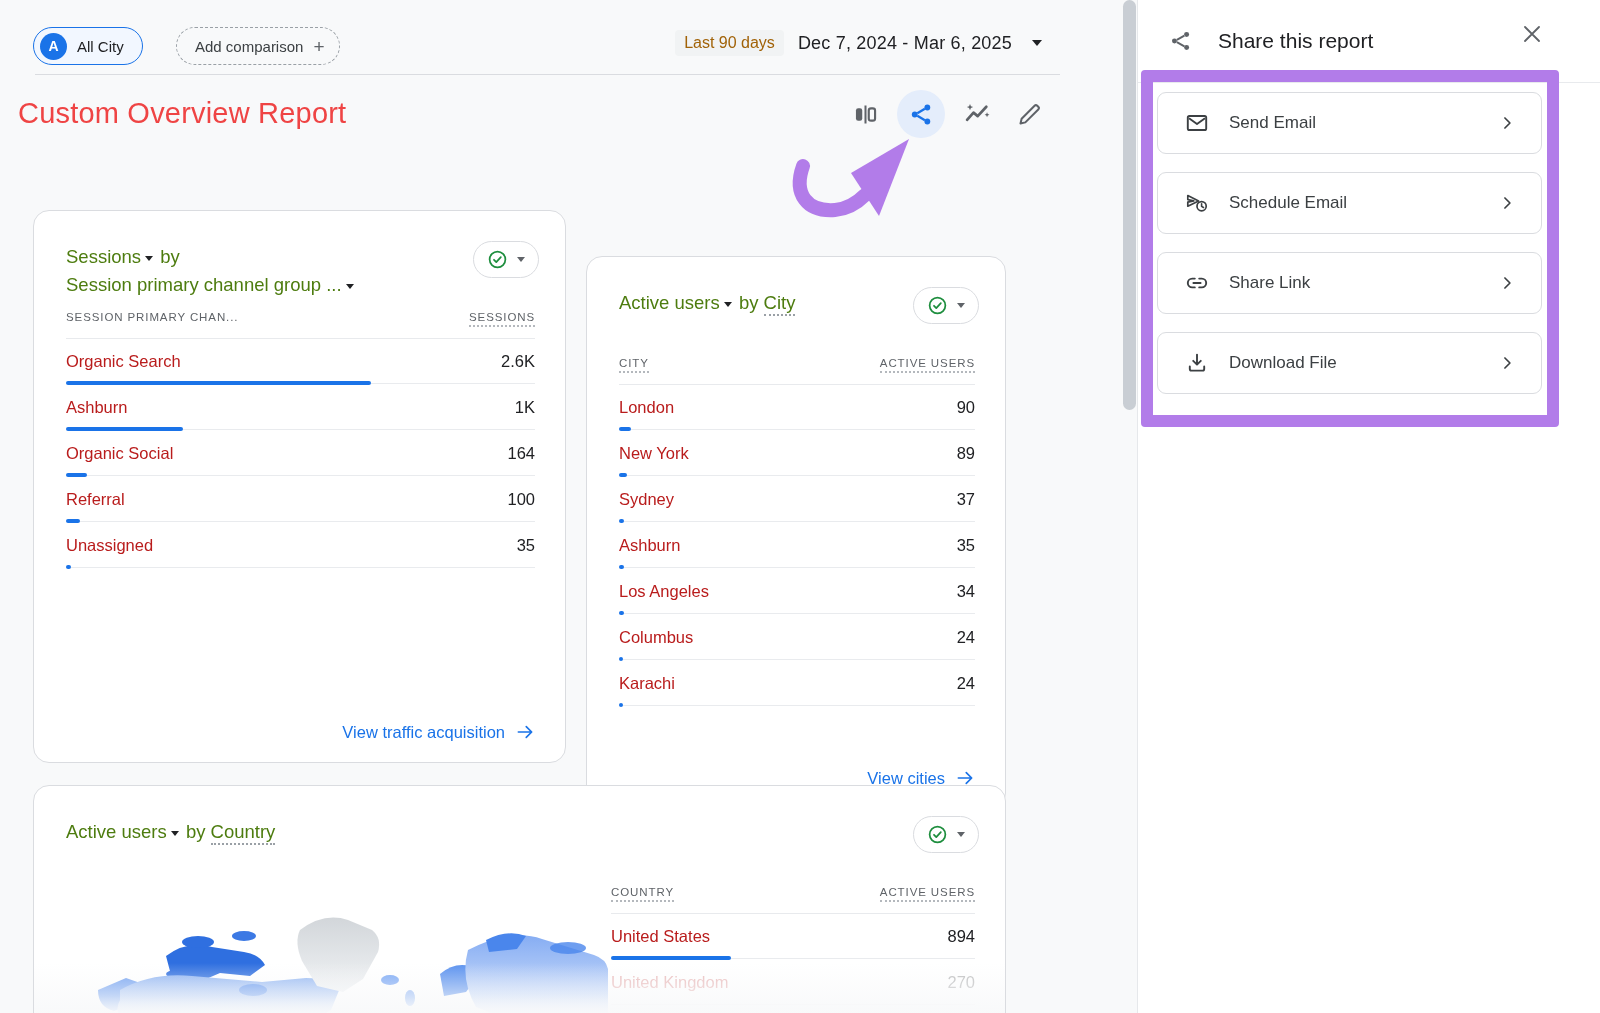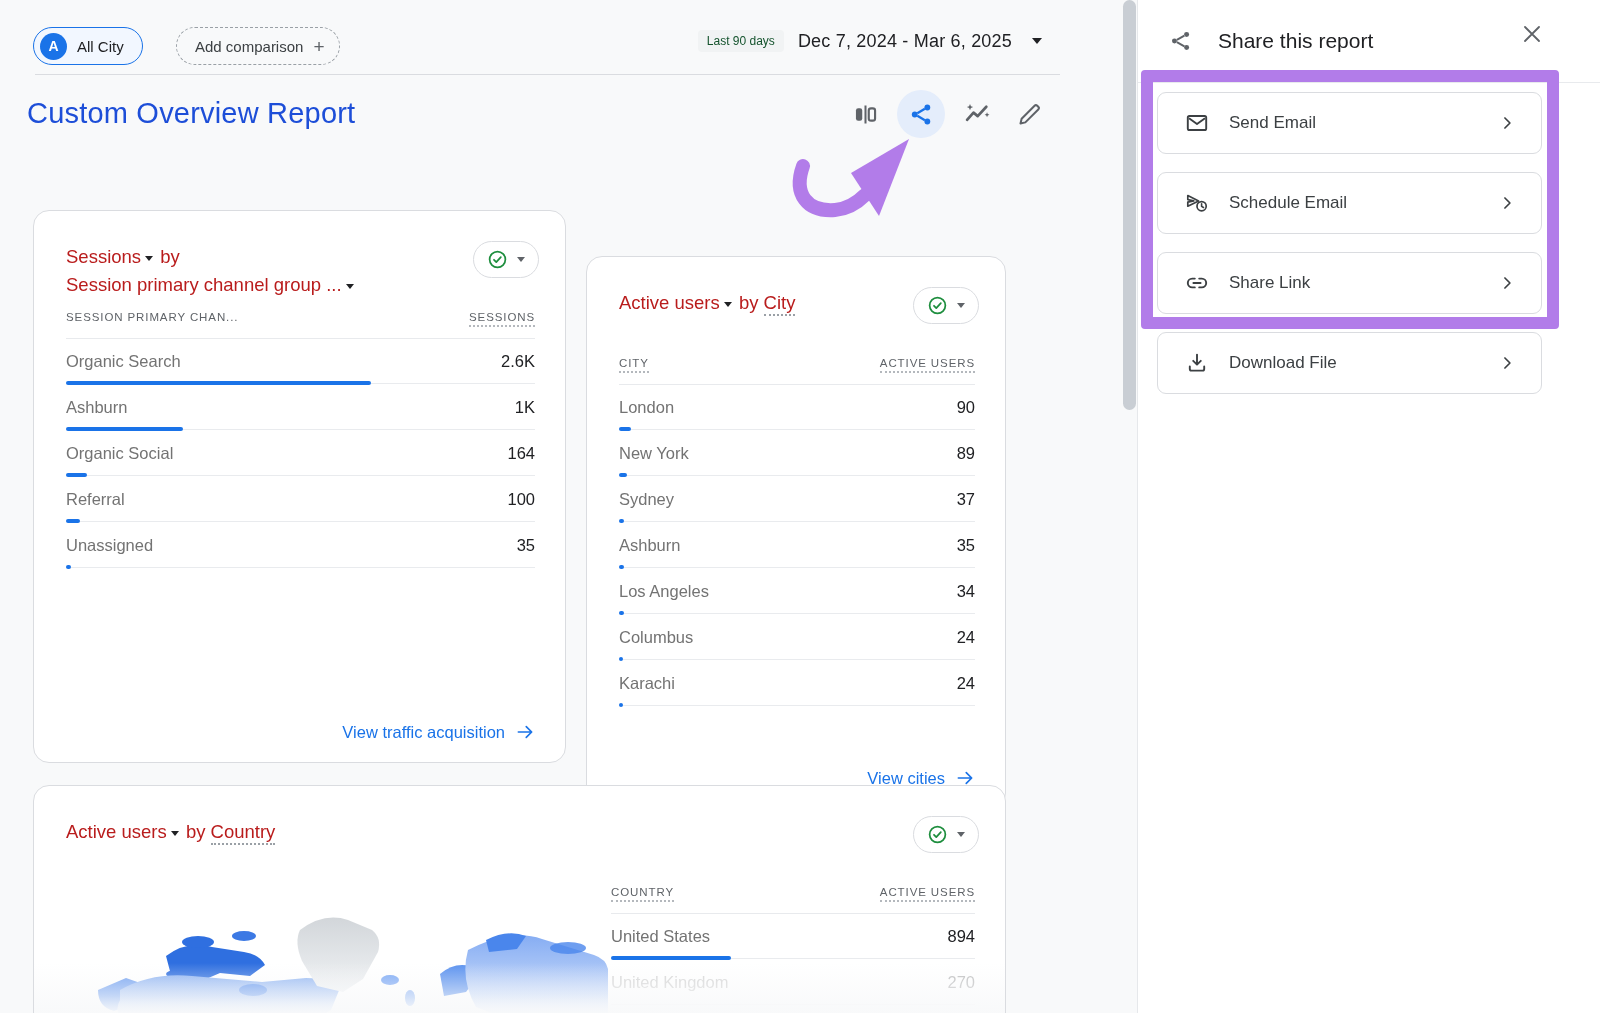--- a/index.html
+++ b/index.html
@@ -11,54 +11,54 @@
   .chip-users { position:absolute; left:33px; top:27px; height:38px; display:flex; align-items:center;
     gap:10px; padding:0 18px 0 6px; border:1.5px solid #1a73e8; border-radius:20px; background:#f2f7ff; cursor:pointer; }
   .chip-users .avatar { width:27px; height:27px; border-radius:50%; background:#1a73e8; color:#fff;
     font-size:14px; font-weight:bold; display:flex; align-items:center; justify-content:center; }
   .chip-users .lbl { font-size:15px; font-weight:500; color:#202124; }
   .chip-add { position:absolute; left:176px; top:27px; height:38px; display:flex; align-items:center; gap:10px;
     padding:0 14px 0 18px; border:1.5px dashed #9aa0a6; border-radius:20px; color:#3c4043; cursor:pointer;justify-content:flex-end; }
   .chip-add .lbl { font-size:15px; font-weight:500; }
   .chip-add .plus { font-size:19px; color:#5f6368; line-height:1; }
   .date-area { position:absolute; right:558px; top:30px; display:flex; align-items:center; gap:14px; cursor:pointer; }
-  .date-preset { background:#f1f3f4; border-radius:4px; padding:4px 9px; font-size:12px; color:#14532d; }
+  .date-preset { background:#f1f3f4; border-radius:4px; padding:4px 9px; font-size:16px; color:#a16207; }
   .date-range { font-size:18px; font-weight:500; color:#202124; letter-spacing:.2px; }
   .caret { display:inline-block; width:0; height:0; border-left:5px solid transparent;
     border-right:5px solid transparent; border-top:6px solid #202124; }
   .date-area .caret { margin-left:6px; }
   .top-divider { position:absolute; left:35px; top:74px; width:1025px; height:1px; background:#dadce0; }
 
   
-  .page-title { position:absolute; left:27px; top:97px; font-size:29px; font-weight:400; color:#1d4ed8; letter-spacing:.2px; }
+  .page-title { position:absolute; left:18px; top:97px; font-size:29px; font-weight:400; color:#ef4444; letter-spacing:.2px; }
   .actions { position:absolute; left:845px; top:90px; display:flex; align-items:center; gap:12px; }
   .act-btn { width:40px; height:40px; display:flex; align-items:center; justify-content:center; cursor:pointer; }
   .act-btn.active { width:48px; height:48px; border-radius:50%; background:#e4edfb; }
   .purple-arrow { position:absolute; left:785px; top:122px; pointer-events:none; }
 
   
   .card { position:absolute; background:#fff; border:1px solid #dadce0; border-radius:16px; }
   .card1 { left:33px; top:210px; width:533px; height:553px; }
   .card2 { left:586px; top:210px; width:420px; height:553px;margin-top:46px; }
   .card3 { left:33px; top:785px; width:973px; height:262px; }
-  .card-title { position:absolute; left:32px; top:32px; font-size:18.5px; font-weight:500; line-height:28px; color:#b91c1c; }
+  .card-title { position:absolute; left:32px; top:32px; font-size:18.5px; font-weight:500; line-height:28px; color:#4d7c0f; }
   .card-title .lite { font-weight:400; }
   .card-title .caret { border-top-width:5px; border-left-width:4.5px; border-right-width:4.5px; margin:0 2px 2px 4px; }
   .dot-u { border-bottom:2px dotted #9aa0a6; padding-bottom:1px; }
   .ok-pill { position:absolute; right:26px; top:30px; width:66px; height:37px; border:1px solid #dadce0;
     border-radius:19px; background:#fff; display:flex; align-items:center; justify-content:center; gap:9px; cursor:pointer; }
   .ok-pill .caret { border-top-color:#5f6368; border-top-width:5px; border-left-width:4.5px; border-right-width:4.5px; }
   .cols { position:absolute; left:32px; right:30px; top:100px; display:flex; justify-content:space-between;
     font-size:11.5px; font-weight:500; letter-spacing:.9px; color:#5f6368; }
   .cols .dot-u { border-bottom:2px dotted #b4b8bd; padding-bottom:2px; }
   .cols-line { position:absolute; left:32px; right:30px; top:127px; height:1px; background:#e8eaed; }
   .rows { position:absolute; left:32px; right:30px; top:128px; }
   .t-row { cursor:pointer; }
   .t-top { display:flex; justify-content:space-between; align-items:baseline; padding-top:13px; }
-  .t-label { font-size:16.5px; color:#737373; }
+  .t-label { font-size:16.5px; color:#b91c1c; }
   .t-val { font-size:16.5px; color:#202124; }
   .t-bar { position:relative; height:4px; margin-top:10px; }
   .t-bar::before { content:''; position:absolute; left:0; right:0; top:1.5px; height:1px; background:#e9ebee; }
   .t-bar i { position:absolute; left:0; top:0; height:4px; min-width:4px; border-radius:2px; background:var(--blue,#1a73e8); }
   .t-row.faded { opacity:.3; }
   .card-link { position:absolute; right:30px; bottom:20px; display:flex; align-items:center; gap:10px;
     color:var(--blue,#1a73e8); font-size:16.5px; font-weight:500; cursor:pointer; }
   .card3 .cols, .card3 .cols-line, .card3 .rows { left:577px; }
   .map-wrap { position:absolute; left:14px; top:92px; width:580px; height:168px; overflow:hidden; }
   .page-fade { position:absolute; left:34px; width:971px; bottom:0; height:50px; pointer-events:none;
@@ -66,21 +66,21 @@
 
   
   .scroll-thumb { position:absolute; left:1123px; top:0; width:13px; height:410px; border-radius:8px;
     background:#c9ced4; cursor:pointer; }
   .panel { position:absolute; left:1137px; top:0; width:463px; height:1013px; background:#fff; border-left:1px solid #e6e8eb; }
   .panel-head { position:absolute; left:0; top:0; right:0; height:83px; border-bottom:1px solid #e8eaed;
     display:flex; align-items:center; }
   .panel-head .p-share { margin-left:30px; }
   .panel-title { margin-left:24px; font-size:21px; font-weight:400; color:#202124; }
   .panel-close { position:absolute; right:56px; top:22px; width:24px; height:24px; cursor:pointer; }
-  .hl-box { position:absolute; left:3px; top:70px; width:418px; height:259px;
+  .hl-box { position:absolute; left:3px; top:70px; width:418px; height:357px;
     border:12px solid var(--purple,#b27ce9); border-radius:4px; }
   .hl-inner { position:absolute; inset:0; padding:10px 5px 0 4px; }
   .share-item { height:62px; border:1px solid #dadce0; border-radius:9px; background:#fff; margin-bottom:18px;
     display:flex; align-items:center; cursor:pointer; }
   .share-item .s-icon { margin-left:27px; width:24px; height:24px; }
   .share-item .s-label { margin-left:20px; font-size:17px; color:#3c4043; }
   .share-item .s-chev { margin-left:auto; margin-right:24px; width:20px; height:20px; }
 
   svg { display:block; }
 </style>

